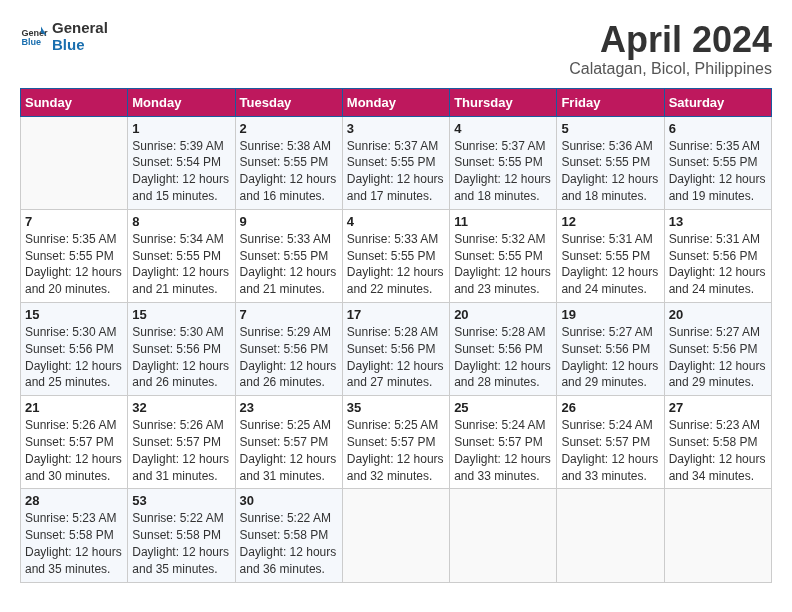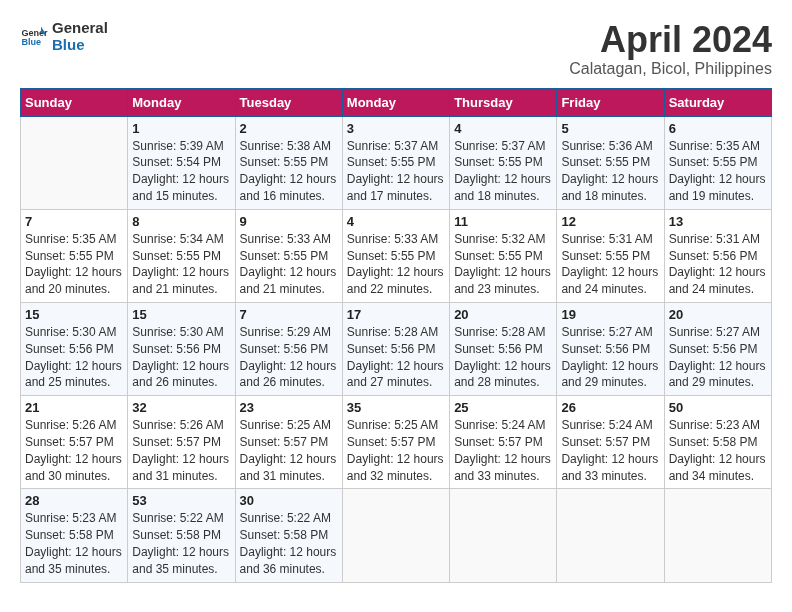--- a/index.html
+++ b/index.html
@@ -275,21 +275,21 @@
           Sunrise: 5:24 AM<br>Sunset: 5:57 PM<br>Daylight: 12 hours and 33 minutes.
         </div>
         </td>
         <td>
           <span class="day-num">26</span>
         <div class="day-info">
           Sunrise: 5:24 AM<br>Sunset: 5:57 PM<br>Daylight: 12 hours and 33 minutes.
         </div>
         </td>
         <td>
-          <span class="day-num">50</span>
+          <span class="day-num">27</span>
         <div class="day-info">
           Sunrise: 5:23 AM<br>Sunset: 5:58 PM<br>Daylight: 12 hours and 34 minutes.
         </div>
         </td>
       </tr>
       <tr>
         <td>
           <span class="day-num">28</span>
         <div class="day-info">
           Sunrise: 5:23 AM<br>Sunset: 5:58 PM<br>Daylight: 12 hours and 35 minutes.

